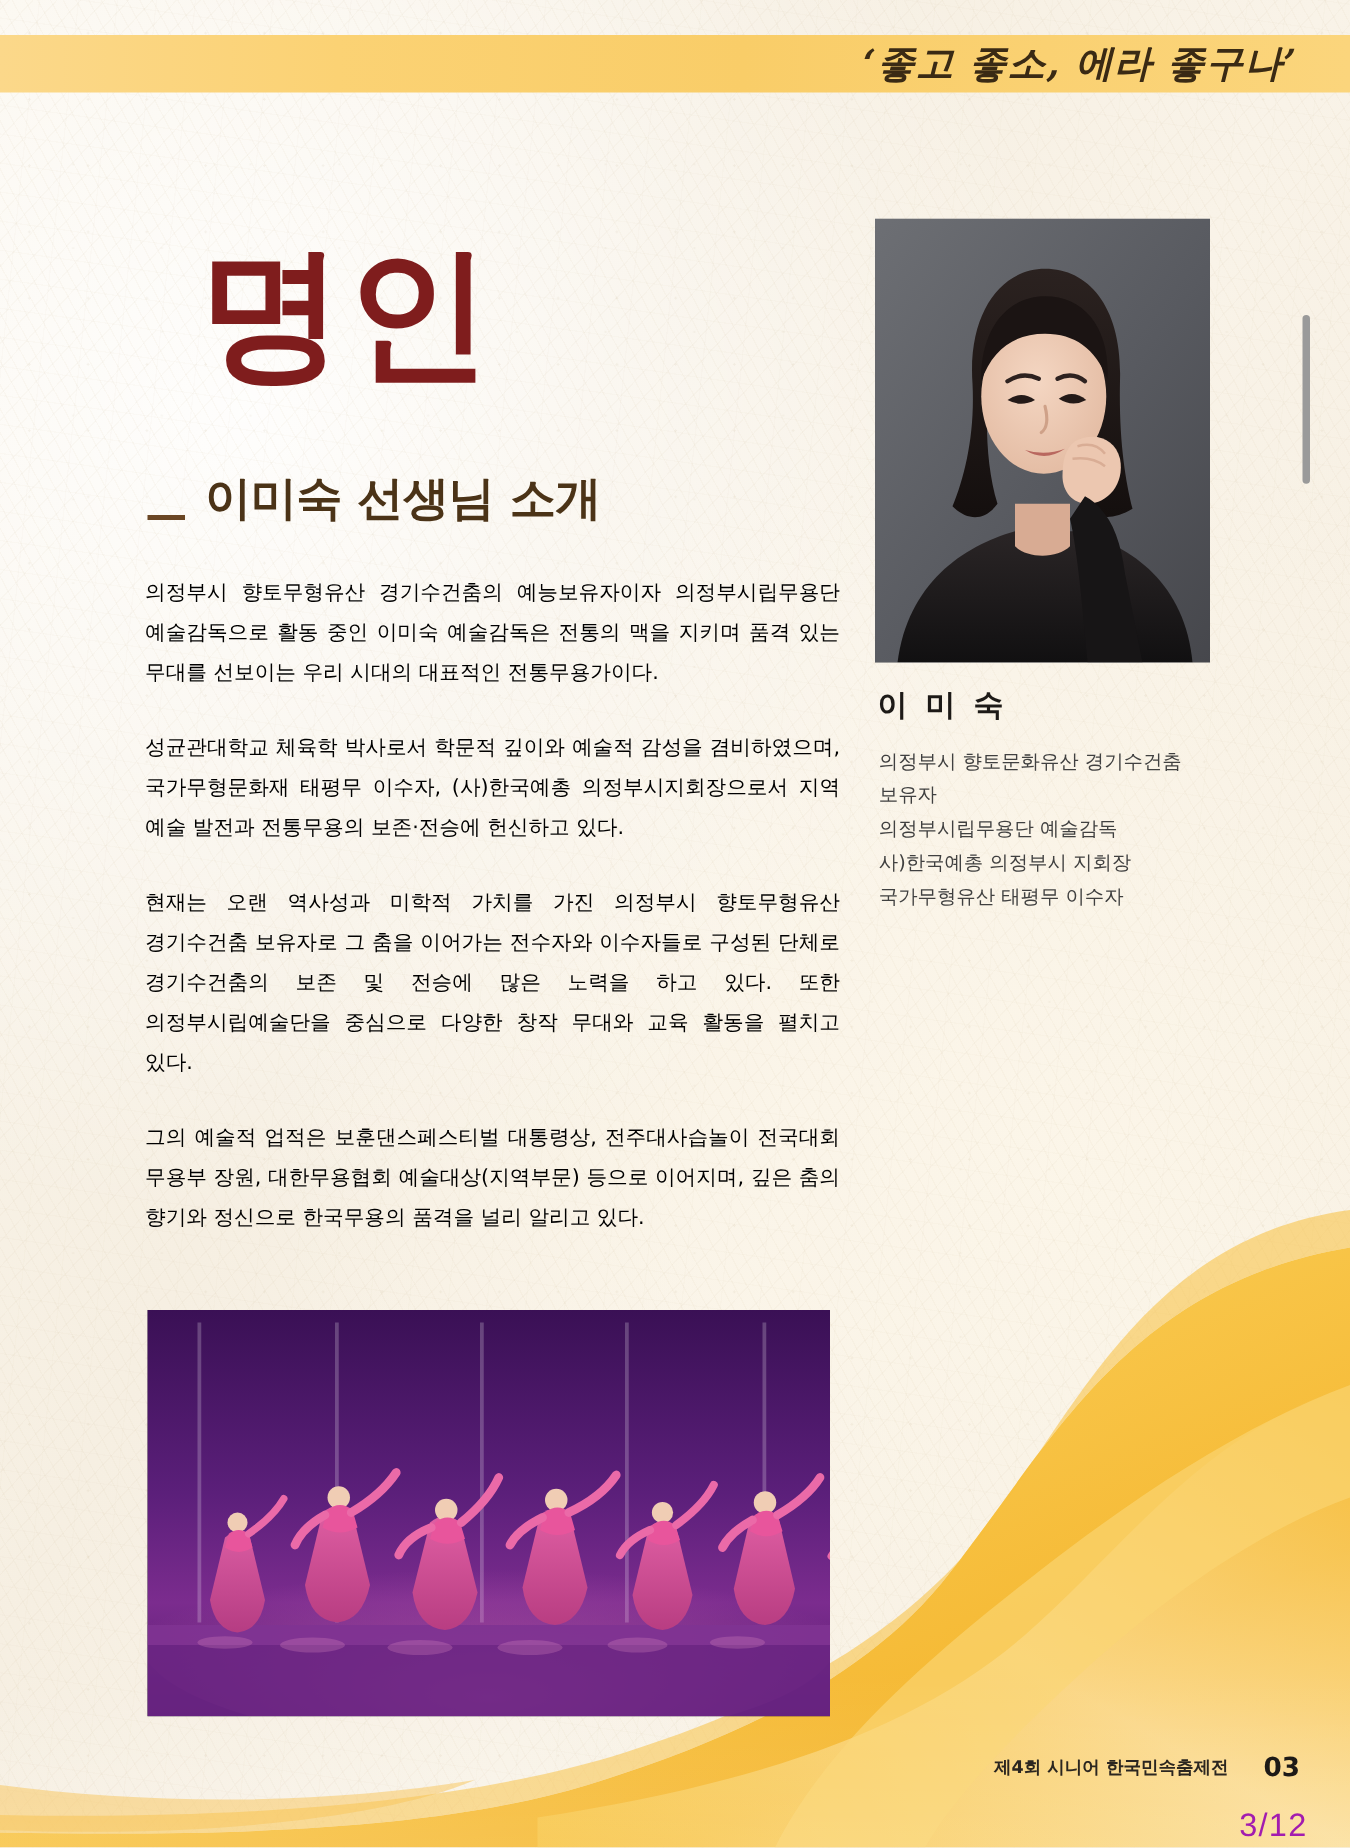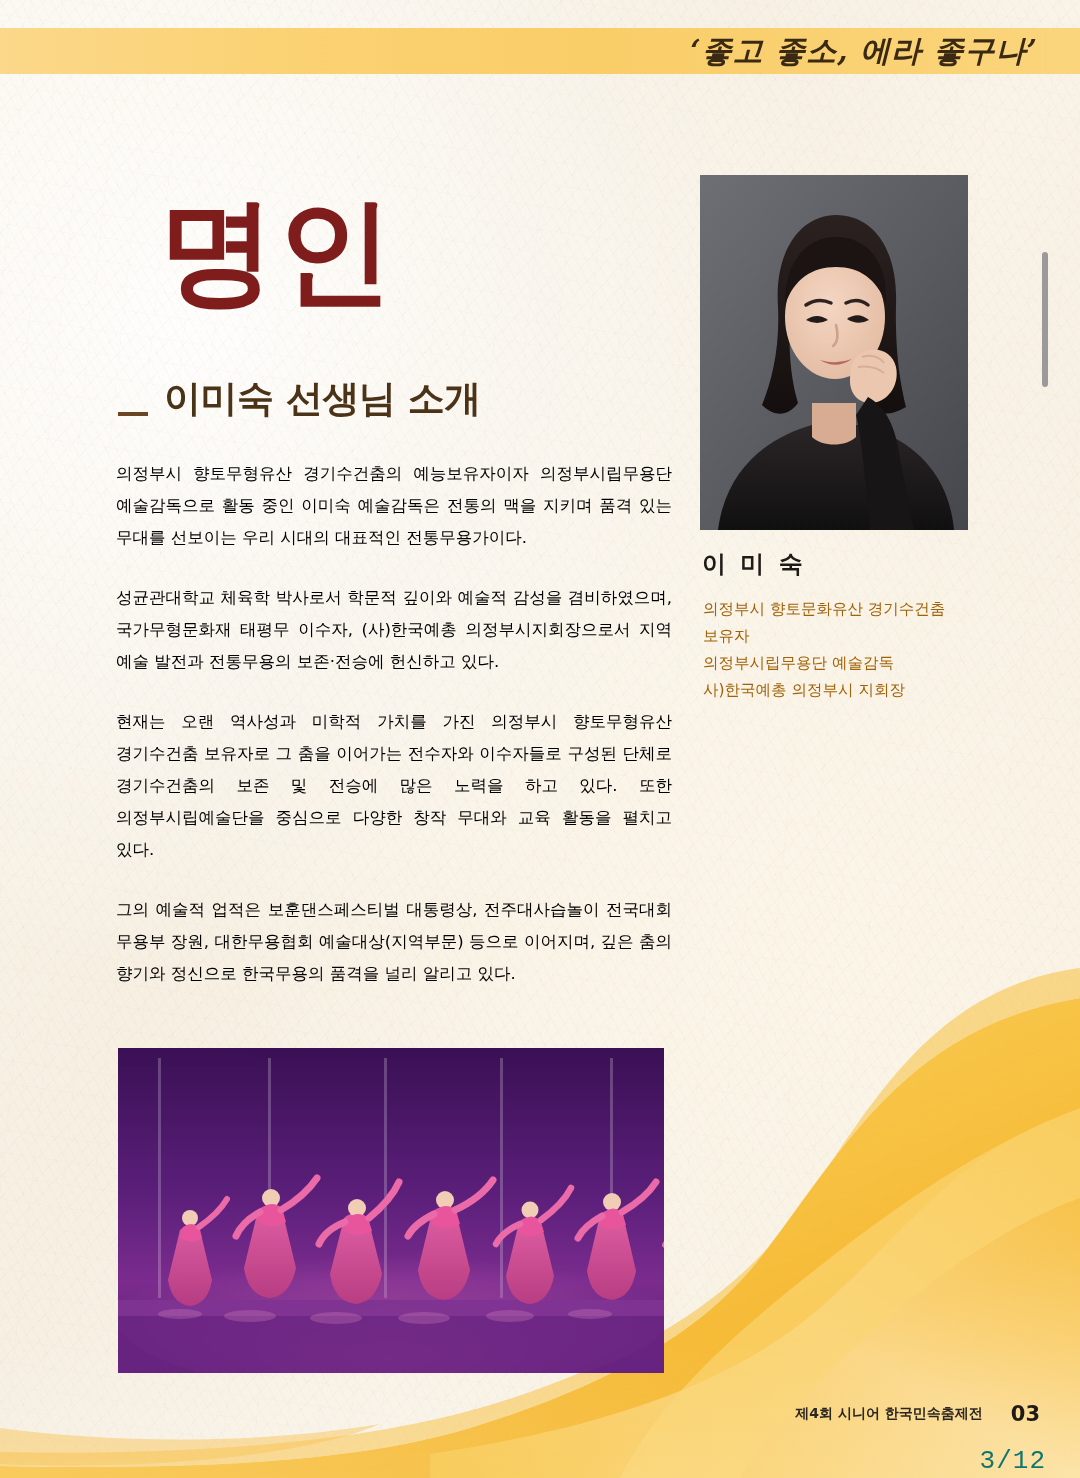--- a/index.html
+++ b/index.html
@@ -154,21 +154,21 @@
   .credits {
     position: absolute;
     left: 703px;
     top: 596px;
     width: 290px;
   }
   .credits div {
     font-family: "DejaVu Sans", sans-serif;
     font-size: 15.5px;
     line-height: 27px;
-    color: #a16207;
+    color: #404040;
     word-break: keep-all;
   }
 
   
   .stage-photo {
     position: absolute;
     left: 118px;
     top: 1048px;
     width: 546px;
     height: 325px;
@@ -195,23 +195,23 @@
   .footer-page {
     font-family: "DejaVu Sans", sans-serif;
     font-size: 21px;
     font-weight: bold;
     color: #1d1a17;
   }
   .page-indicator {
     position: absolute;
     right: 34px;
     bottom: 2px;
-    font-family: Liberation Mono, monospace;
+    font-family: Liberation Sans, sans-serif;
     font-size: 26px;
-    color: #0f766e;
+    color: #a21caf;
     letter-spacing: 1px;
   }
 </style>
 </head>
 <body>
 
 <div class="page">
   <div class="fiber"></div>
   <div class="speckle"></div>
 </div>
@@ -312,20 +312,21 @@
     <path d="M168,222 C186,232 196,252 200,284 L214,355 L170,355 C166,310 162,266 156,240 Z" fill="#171516"></path>
   </svg>
 </div>
 
 <div class="name-kor">이 미 숙</div>
 
 <div class="credits">
   <div>의정부시 향토문화유산 경기수건춤 보유자</div>
   <div>의정부시립무용단 예술감독</div>
   <div>사)한국예총 의정부시 지회장</div>
+  <div>국가무형유산 태평무 이수자</div>
 </div>
 
 <div class="stage-photo">
   <svg width="546" height="325" viewBox="0 0 546 325">
     <defs>
       <linearGradient id="stagebg" x1="0" y1="0" x2="0" y2="1">
         <stop offset="0%" stop-color="#3a1055"></stop>
         <stop offset="45%" stop-color="#5b1f7a"></stop>
         <stop offset="72%" stop-color="#7b2c8e"></stop>
         <stop offset="100%" stop-color="#541a6d"></stop>

